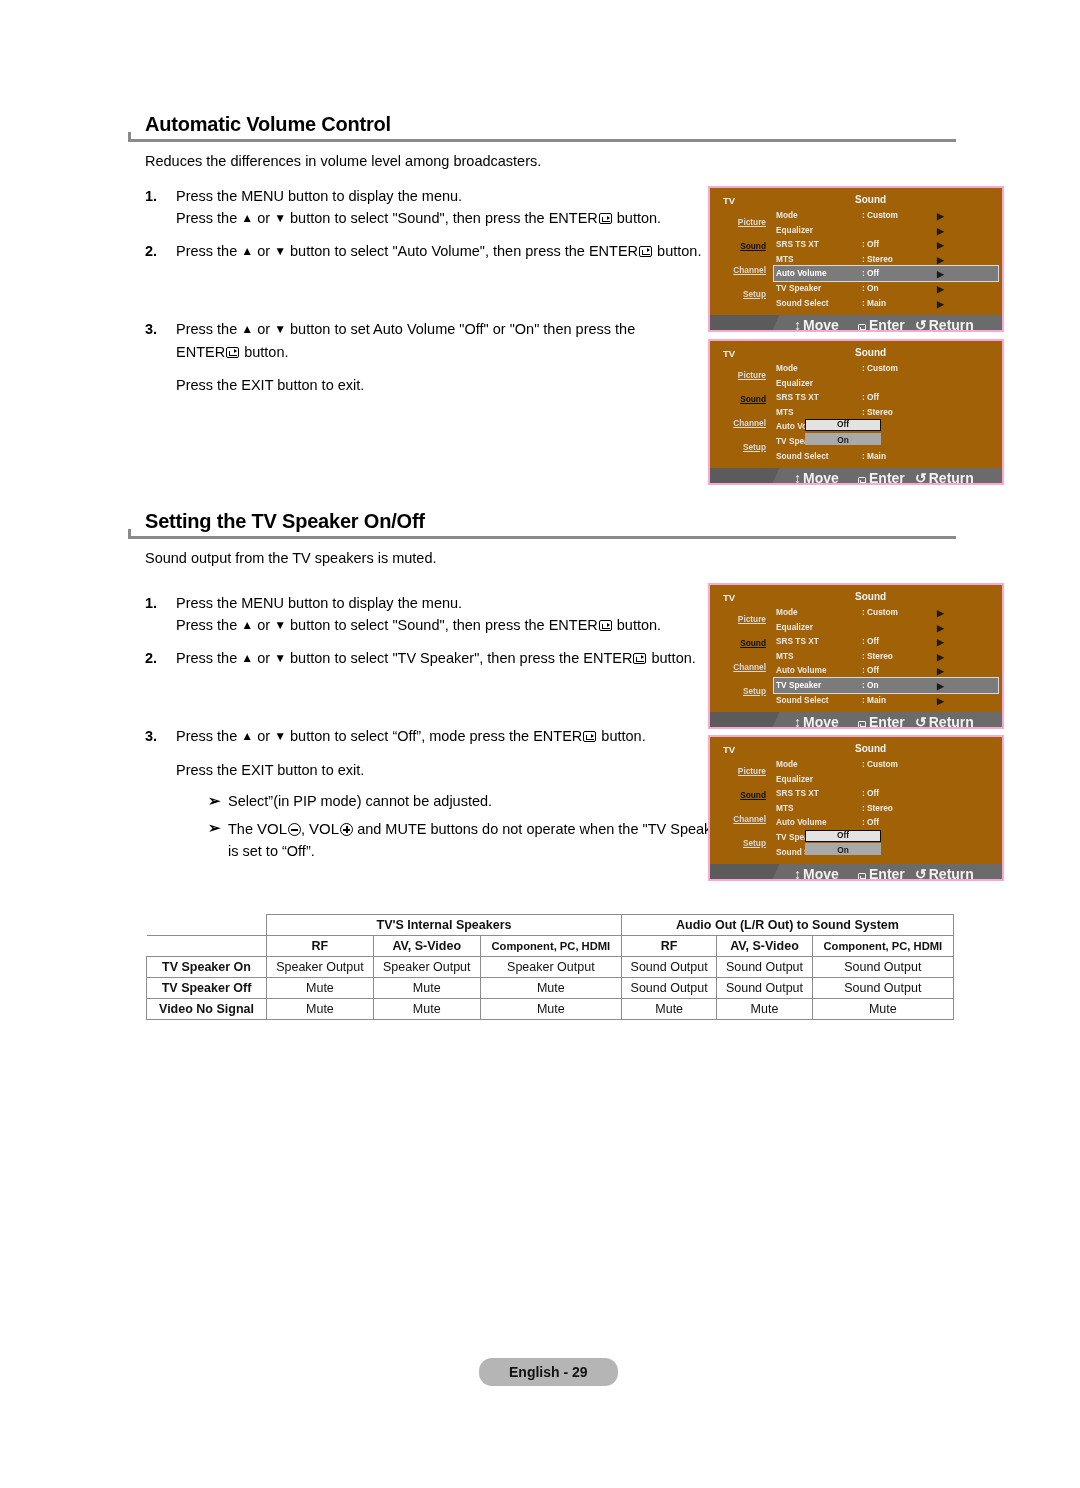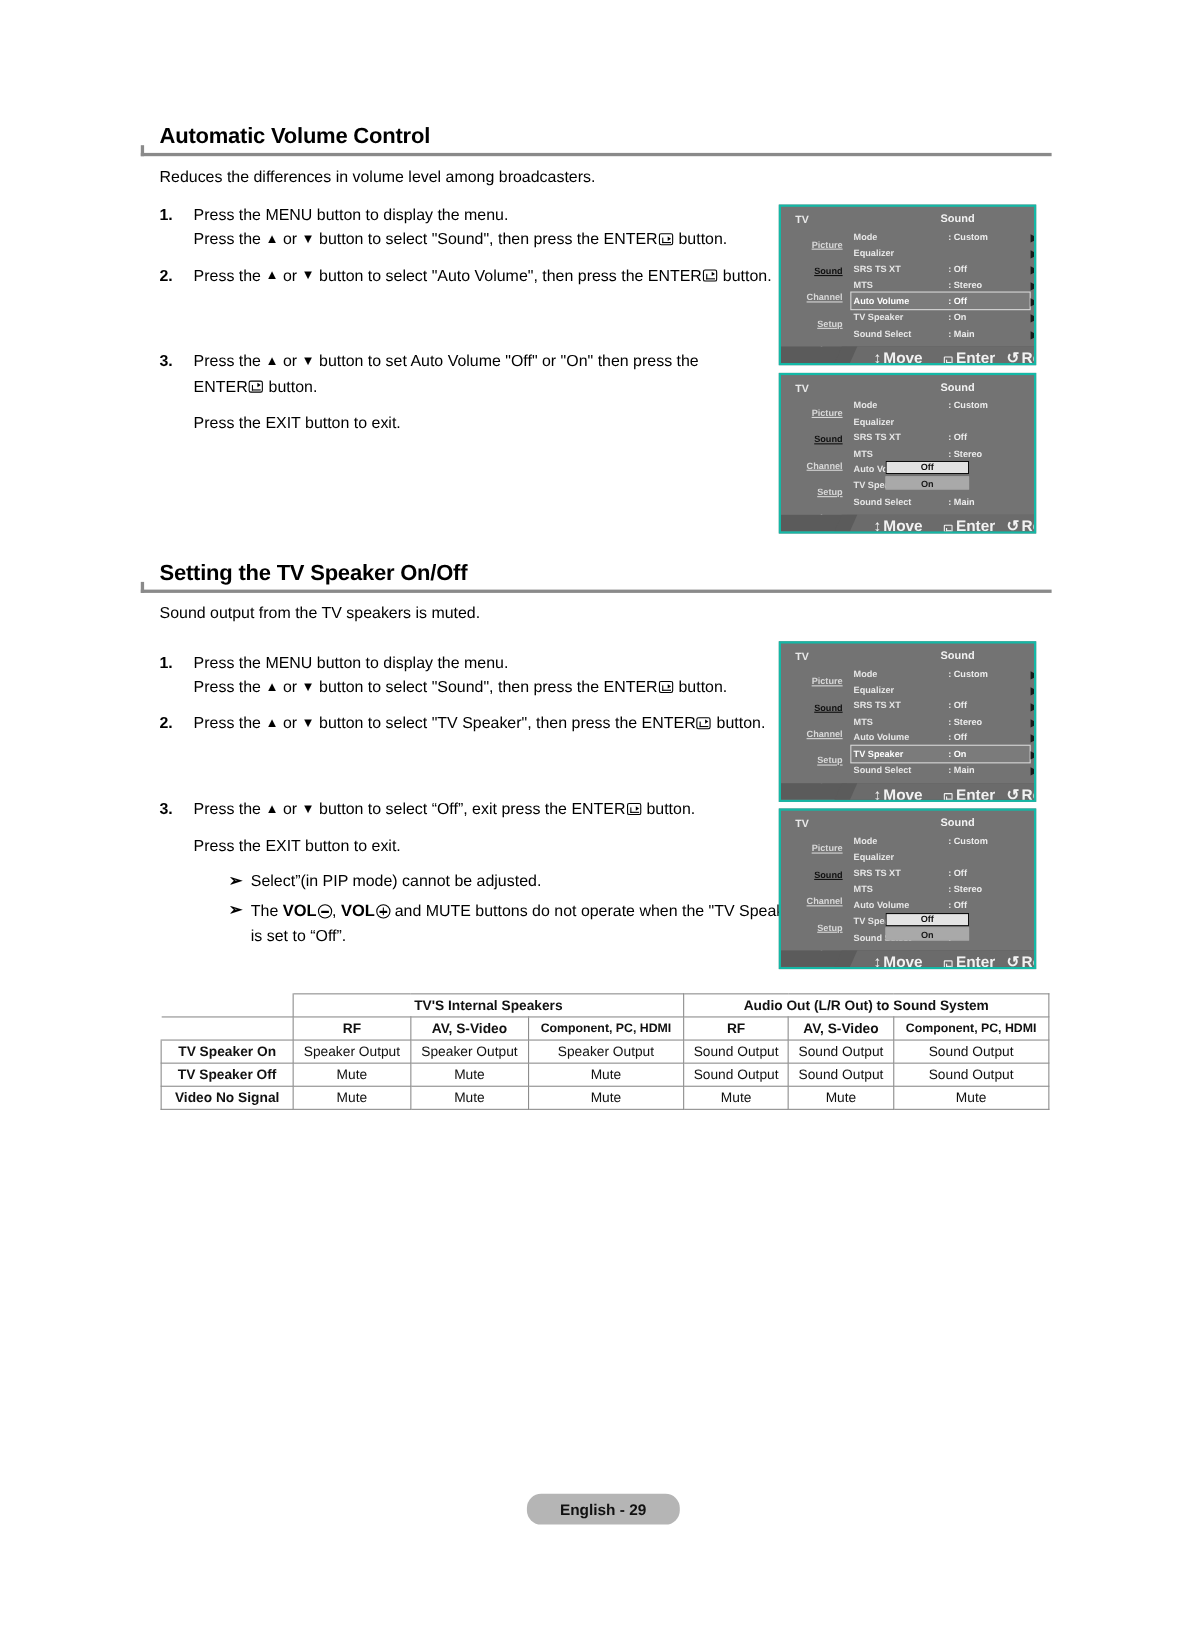--- a/index.html
+++ b/index.html
@@ -50,32 +50,32 @@
   }
   .enter-ico::before{
     content:"";position:absolute;left:7px;top:1.2px;
     width:0;height:0;border-left:3px solid #000;border-top:2.4px solid transparent;border-bottom:2.4px solid transparent;
   }
   .tri { font-size:12px; position:relative; top:-1px; }
 
   
   .note { position:relative; padding-left:66px; font-size:14.5px; line-height:1.5; margin-top:9px;}
   .note .arw { position:absolute; left:46px; top:-1px; font-size:15px; font-weight:bold;}
-  .volbtn { font-weight:bold; font-size:15px; }
+  .volbtn { font-weight:normal; font-size:15px; }
   .circ {
     display:inline-block; width:13px;height:13px;border:1.5px solid #000;border-radius:50%;
     position:relative; top:2px; margin-left:1px;
   }
   .circ .bar1{position:absolute;left:2px;top:5px;width:7px;height:1.6px;background:#000;}
   .circ .bar2{position:absolute;left:5px;top:2px;width:1.6px;height:7px;background:#000;}
 
   
   .osd {
-    position:absolute; width:234px; height:146px;
-    background:#737373; border:2px solid #14b8a6;
+    position:absolute; width:296px; height:146px;
+    background:#a16207; border:2px solid #f9a8d4;
     font-size:8.3px; font-weight:bold; color:#efefef;
     overflow:hidden;
   }
   .osd .hdr-tv { position:absolute; left:13px; top:7px; font-size:9.6px; color:#e9e9e9; }
   .osd .hdr-ttl { position:absolute; left:145px; top:6px; font-size:10px; color:#f2f2f2; }
 
   .osd .side { position:absolute; left:0; top:22px; width:62px; }
   .osd .side div { text-align:right; padding-right:6px; height:24px; line-height:24px; color:#d8d8d8;text-decoration:underline;}
   .osd .side div.sel { color:#101010; }
   .osd .side div.input-tab {
@@ -120,21 +120,21 @@
   .ico-en {
     display:inline-block; width:8px;height:7px;border:1.2px solid #f2f2f2;border-radius:1px;
     position:relative; top:1px; margin-right:3px;
   }
   .ico-en::after{content:"";position:absolute;left:1px;top:2px;width:4px;height:2px;
     border-left:1.2px solid #f2f2f2;border-bottom:1.2px solid #f2f2f2;}
   .ico-ret { margin-right:2px; }
 
   
   table.spk {
-    position:absolute; border-collapse:collapse; font-size:12.5px;
+    position:absolute; border-collapse:collapse; font-size:12.5px;margin-top:11px;
   }
   table.spk td, table.spk th {
     border:1px solid #8d8d8d; text-align:center; color:#111;
     font-weight:normal; padding:3px 4px; background:#fff;
   }
   table.spk th { font-weight:bold; }
   table.spk td.rowhdr { font-weight:bold; }
   table.spk td.blank { border-left:none; border-top:none; }
   .small-col { font-size:11.2px; }
 
@@ -315,21 +315,21 @@
     <div class="step" style="margin-top:10px;">
       <span class="num">2.</span>
       <div>
         <span>Press the </span><span class="tri">▲</span><span> or </span><span class="tri">▼</span><span> button to select "TV Speaker", then press the </span><span class="b">ENTER</span><span class="enter-ico"></span><span> button.</span>
       </div>
     </div>
 
     <div class="step" style="margin-top:56px;">
       <span class="num">3.</span>
       <div>
-        <span>Press the </span><span class="tri">▲</span><span> or </span><span class="tri">▼</span><span> button to select “Off”, exit press the </span><span class="b">ENTER</span><span class="enter-ico"></span><span> button.</span>
+        <span>Press the </span><span class="tri">▲</span><span> or </span><span class="tri">▼</span><span> button to select “Off”, mode press the </span><span class="b">ENTER</span><span class="enter-ico"></span><span> button.</span>
       </div>
       <div style="margin-top:11px;">
         <span>Press the </span><span class="b">EXIT</span><span> button to exit.</span>
       </div>
 
       <div class="note" style="padding-left:52px; margin-top:10px;">
         <span class="arw" style="left:32px;">➢</span>
         <div>Select”(in PIP mode) cannot be adjusted.</div>
       </div>
 

